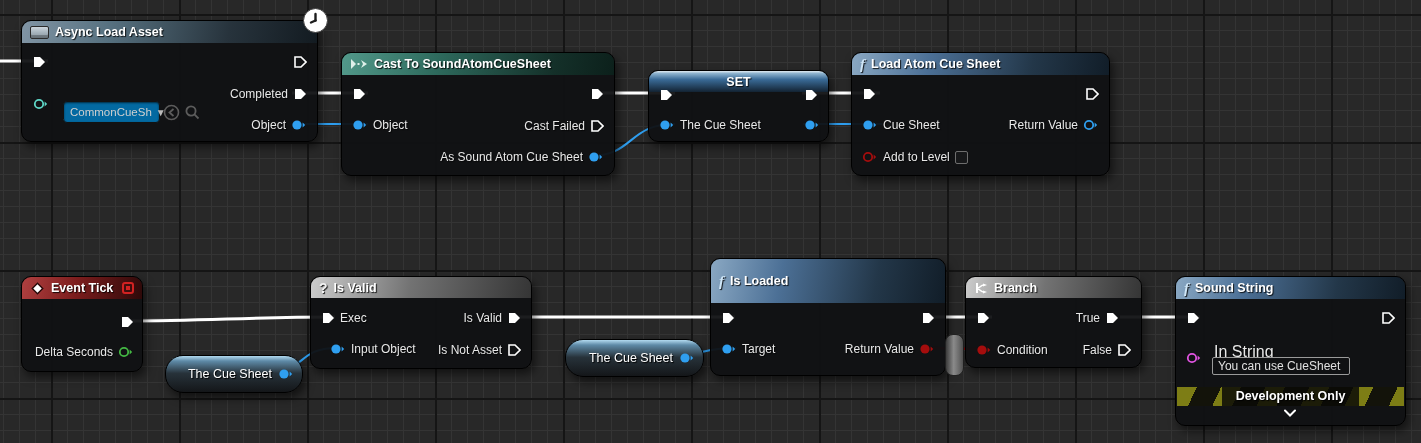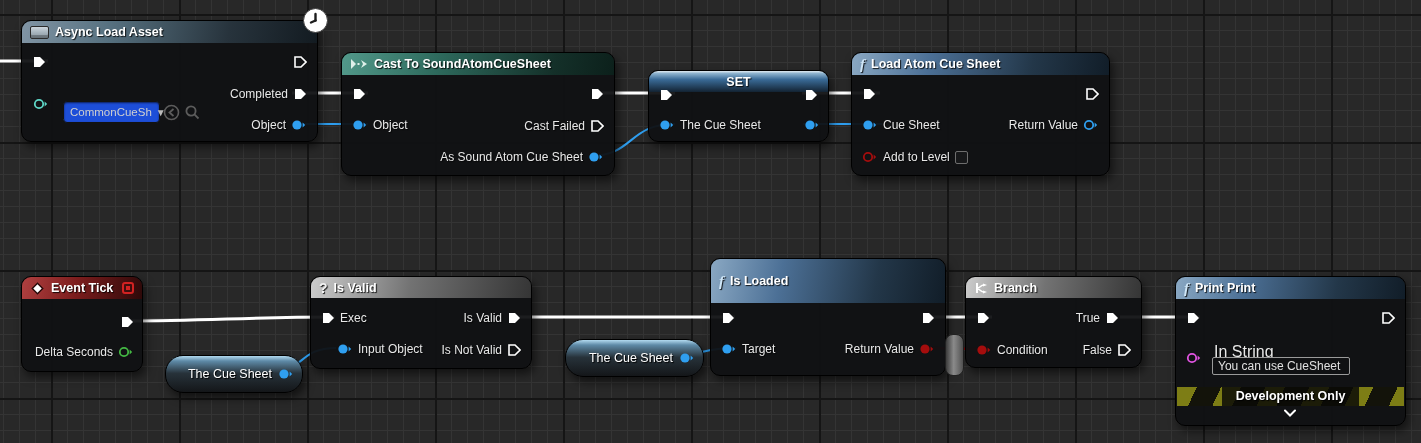--- a/index.html
+++ b/index.html
@@ -42,21 +42,21 @@
   .plabel{text-shadow:1px 1px 1px rgba(0,0,0,.7);}
   .getter{
     position:absolute;z-index:2;border:1px solid #000;border-radius:18px;
     background:linear-gradient(180deg,#b2daf0 0%,#5e8aa7 14%,#27323a 48%,#141619 100%);
     box-shadow:3px 5px 9px rgba(0,0,0,.55);
     display:flex;align-items:center;justify-content:flex-end;gap:6px;
     font-size:12.5px;color:#fff;text-shadow:1px 1px 1px #000;padding-right:8px;
   }
   .dropdown{
     position:absolute;display:flex;align-items:center;justify-content:space-between;
-    background:#1d4ed8;border:1px solid #121212;border-radius:4px;
+    background:#0369a1;border:1px solid #121212;border-radius:4px;
     height:22px;padding:0 6px;font-size:11.5px;color:#cfcfcf;box-sizing:border-box;
     box-shadow:inset 0 1px 2px rgba(0,0,0,.6);
   }
   .dd-chev{color:#bbb;font-size:10px;margin-left:4px;}
   .checkbox{display:inline-block;width:13px;height:13px;background:#17181a;border:1px solid #6e6e6e;border-radius:2px;box-sizing:border-box;}
   .textbox{
     position:absolute;height:18px;background:#101113;border:1px solid #9a9a9a;border-radius:2px;
     color:#e0e0e0;font-size:12px;font-family:"Liberation Sans",sans-serif;padding:0 5px;box-sizing:border-box;width:138px;
   }
   .banner{
@@ -300,35 +300,35 @@
     <div class="hdr hdr-pure">
       <span class="qicon">?</span>
       <span>Is Valid</span>
     </div>
     <div class="pin" style="left:10px;top:41px;">
       <svg width="14" height="14" viewBox="0 0 14 14">
           <path d="M2 2h6l5 5-5 5H2z" fill="#fff"></path>
         </svg>
       <span class="plabel">Exec</span>
     </div>
-    <div class="pin" style="left:26px;top:72px;">
+    <div class="pin" style="left:19px;top:72px;">
       <svg width="16" height="14" viewBox="0 0 16 14">
           <circle cx="6" cy="7" r="4.6" fill="#2f9ff0"></circle>
           <path d="M11.6 4.6 L14.2 7 L11.6 9.4 Z" fill="#2f9ff0"></path>
         </svg>
       <span class="plabel">Input Object</span>
     </div>
     <div class="pin" style="right:10px;top:41px;">
       <span class="plabel">Is Valid</span>
       <svg width="14" height="14" viewBox="0 0 14 14">
           <path d="M2 2h6l5 5-5 5H2z" fill="#fff"></path>
         </svg>
     </div>
     <div class="pin" style="right:10px;top:73px;">
-      <span class="plabel">Is Not Valid</span>
+      <span class="plabel">Is Not Asset</span>
       <svg width="14" height="14" viewBox="0 0 14 14">
           <path d="M2 2h6l5 5-5 5H2z" fill="none" stroke="#fff" stroke-width="1.6"></path>
         </svg>
     </div>
   </div>
 
   <div class="getter" style="left:565px;top:339px;width:129px;height:36px;">
     <span>The Cue Sheet</span>
     <svg width="16" height="14" viewBox="0 0 16 14">
         <circle cx="6" cy="7" r="4.6" fill="#2f9ff0"></circle>
@@ -402,21 +402,21 @@
       <span class="plabel">False</span>
       <svg width="14" height="14" viewBox="0 0 14 14">
           <path d="M2 2h6l5 5-5 5H2z" fill="none" stroke="#fff" stroke-width="1.6"></path>
         </svg>
     </div>
   </div>
 
   <div class="node" style="left:1175px;top:276px;width:229px;height:148px;">
     <div class="hdr hdr-fn">
       <span class="ficon">f</span>
-      <span>Print Print</span>
+      <span>Sound String</span>
     </div>
     <div class="pin" style="left:10px;top:41px;">
       <svg width="14" height="14" viewBox="0 0 14 14">
           <path d="M2 2h6l5 5-5 5H2z" fill="#fff"></path>
         </svg>
     </div>
     <div class="pin" style="right:10px;top:41px;">
       <svg width="14" height="14" viewBox="0 0 14 14">
           <path d="M2 2h6l5 5-5 5H2z" fill="none" stroke="#fff" stroke-width="1.6"></path>
         </svg>

